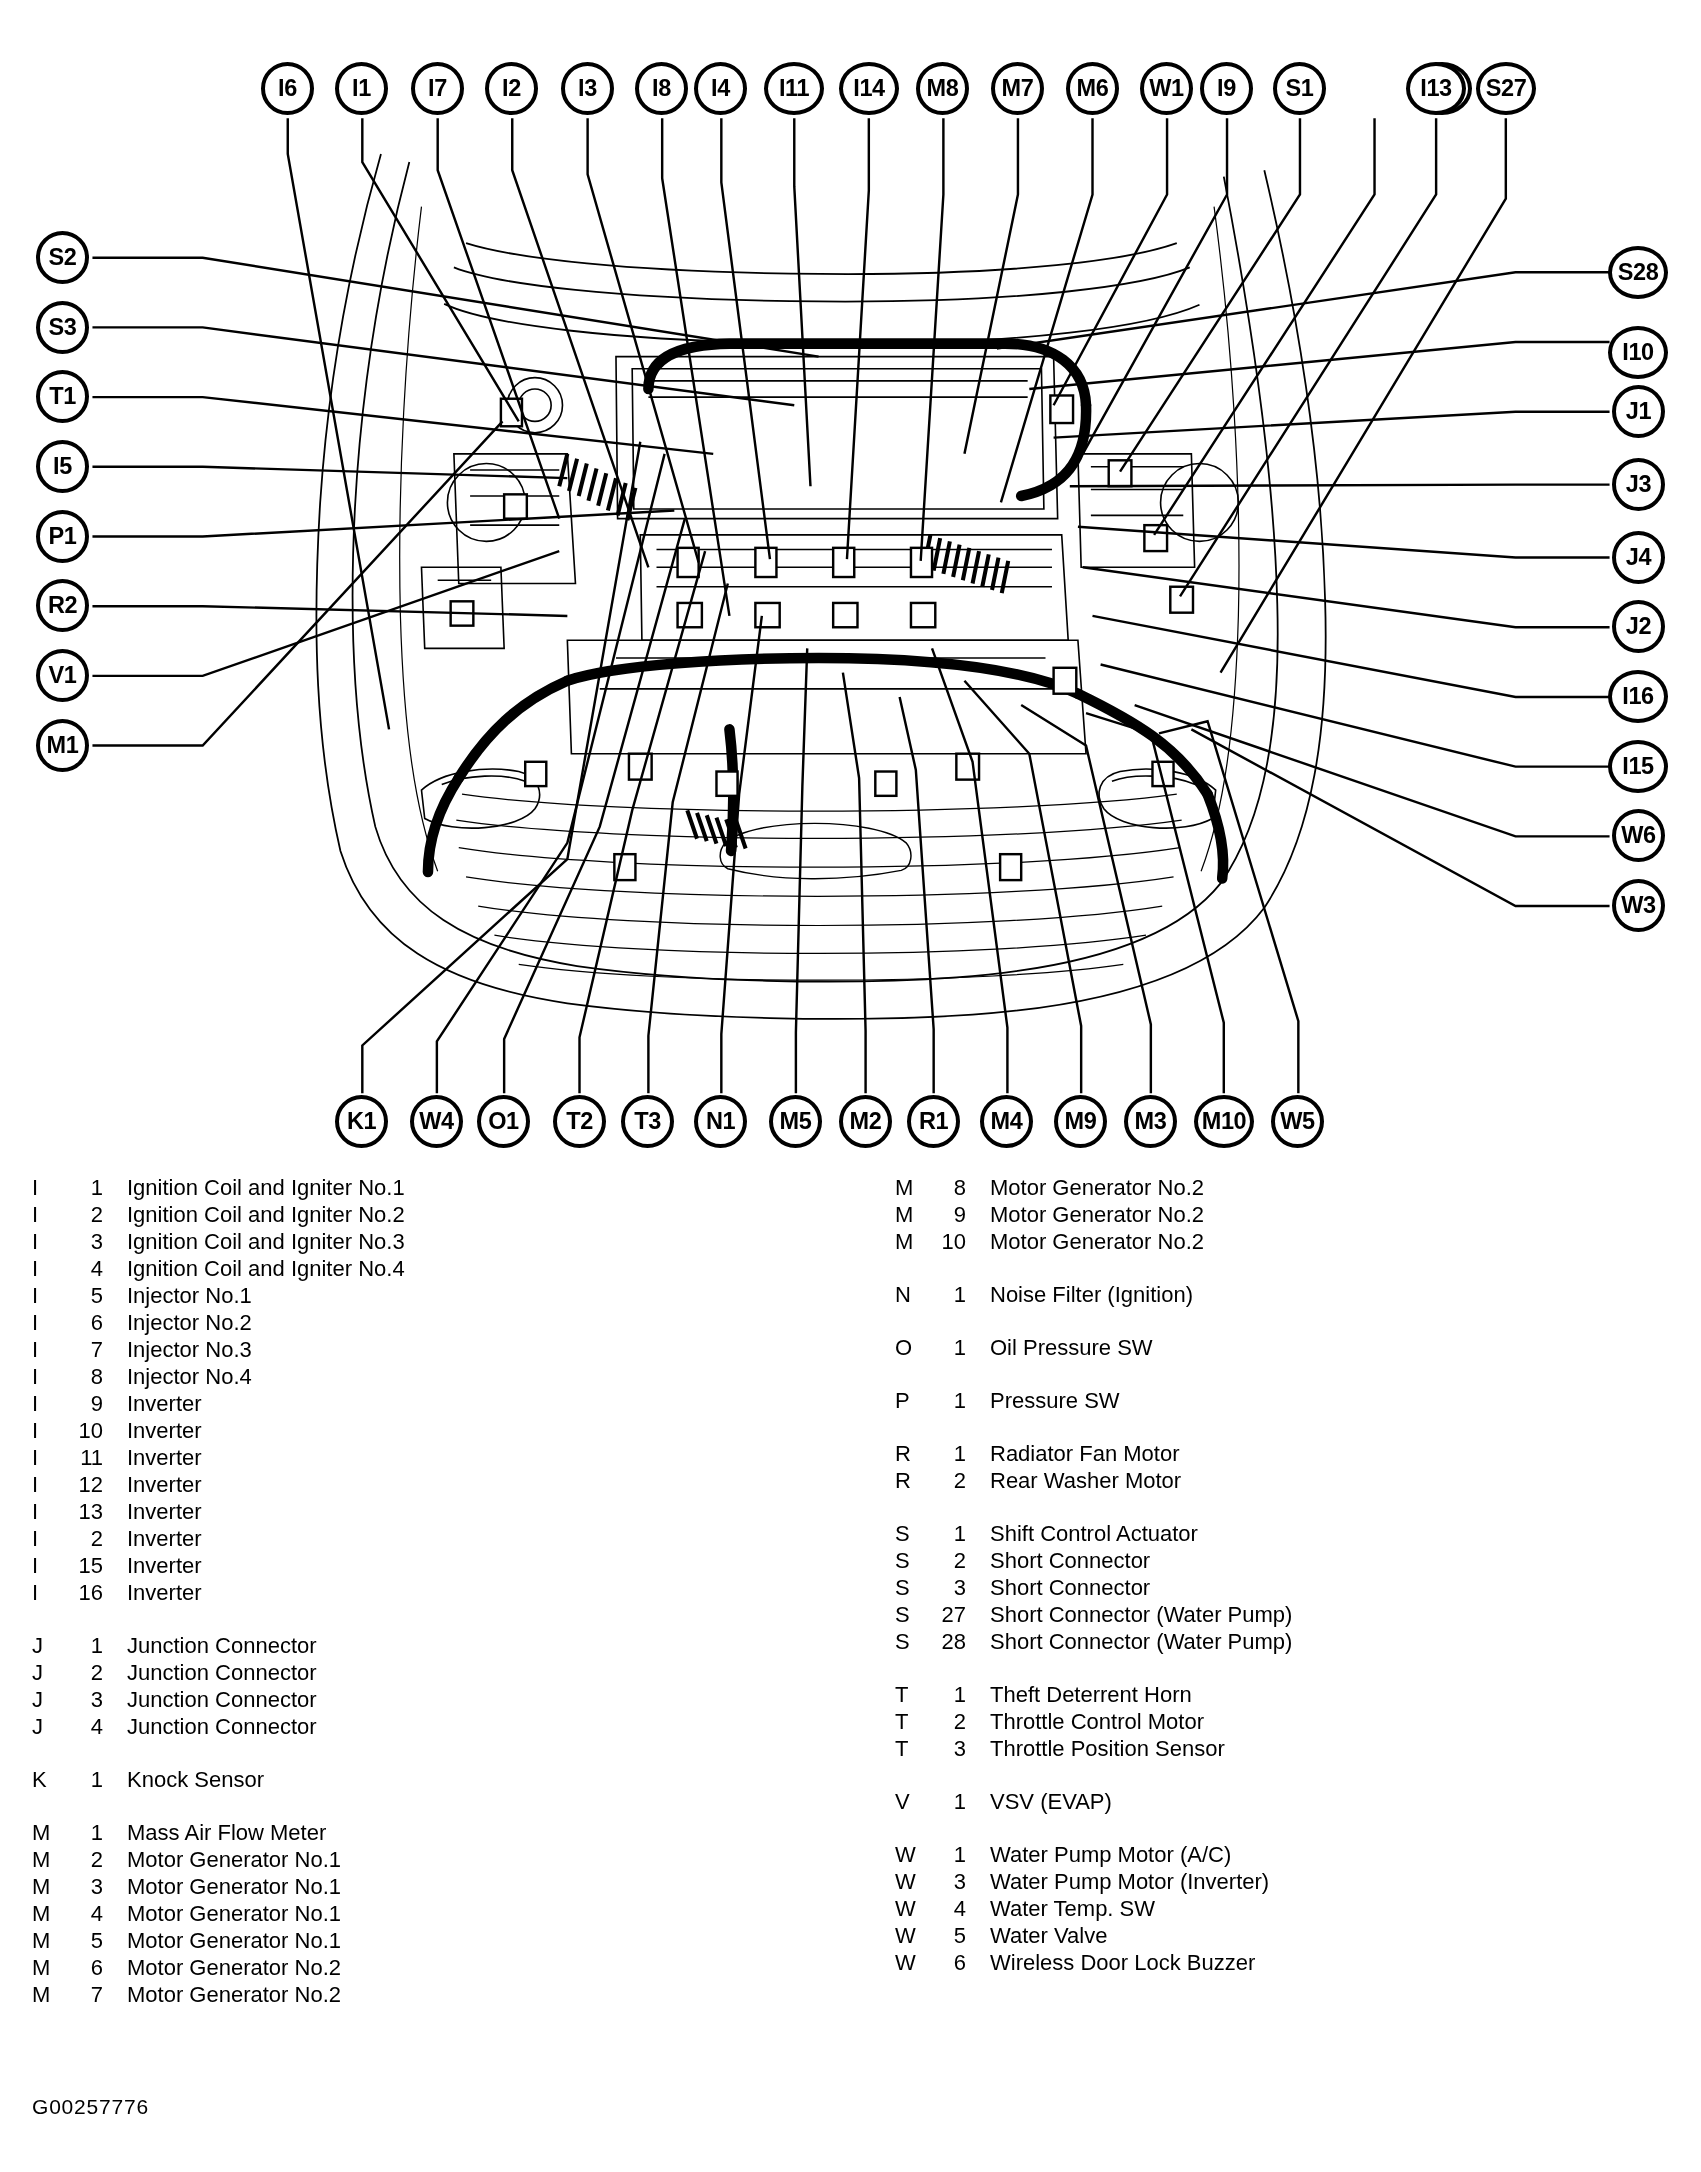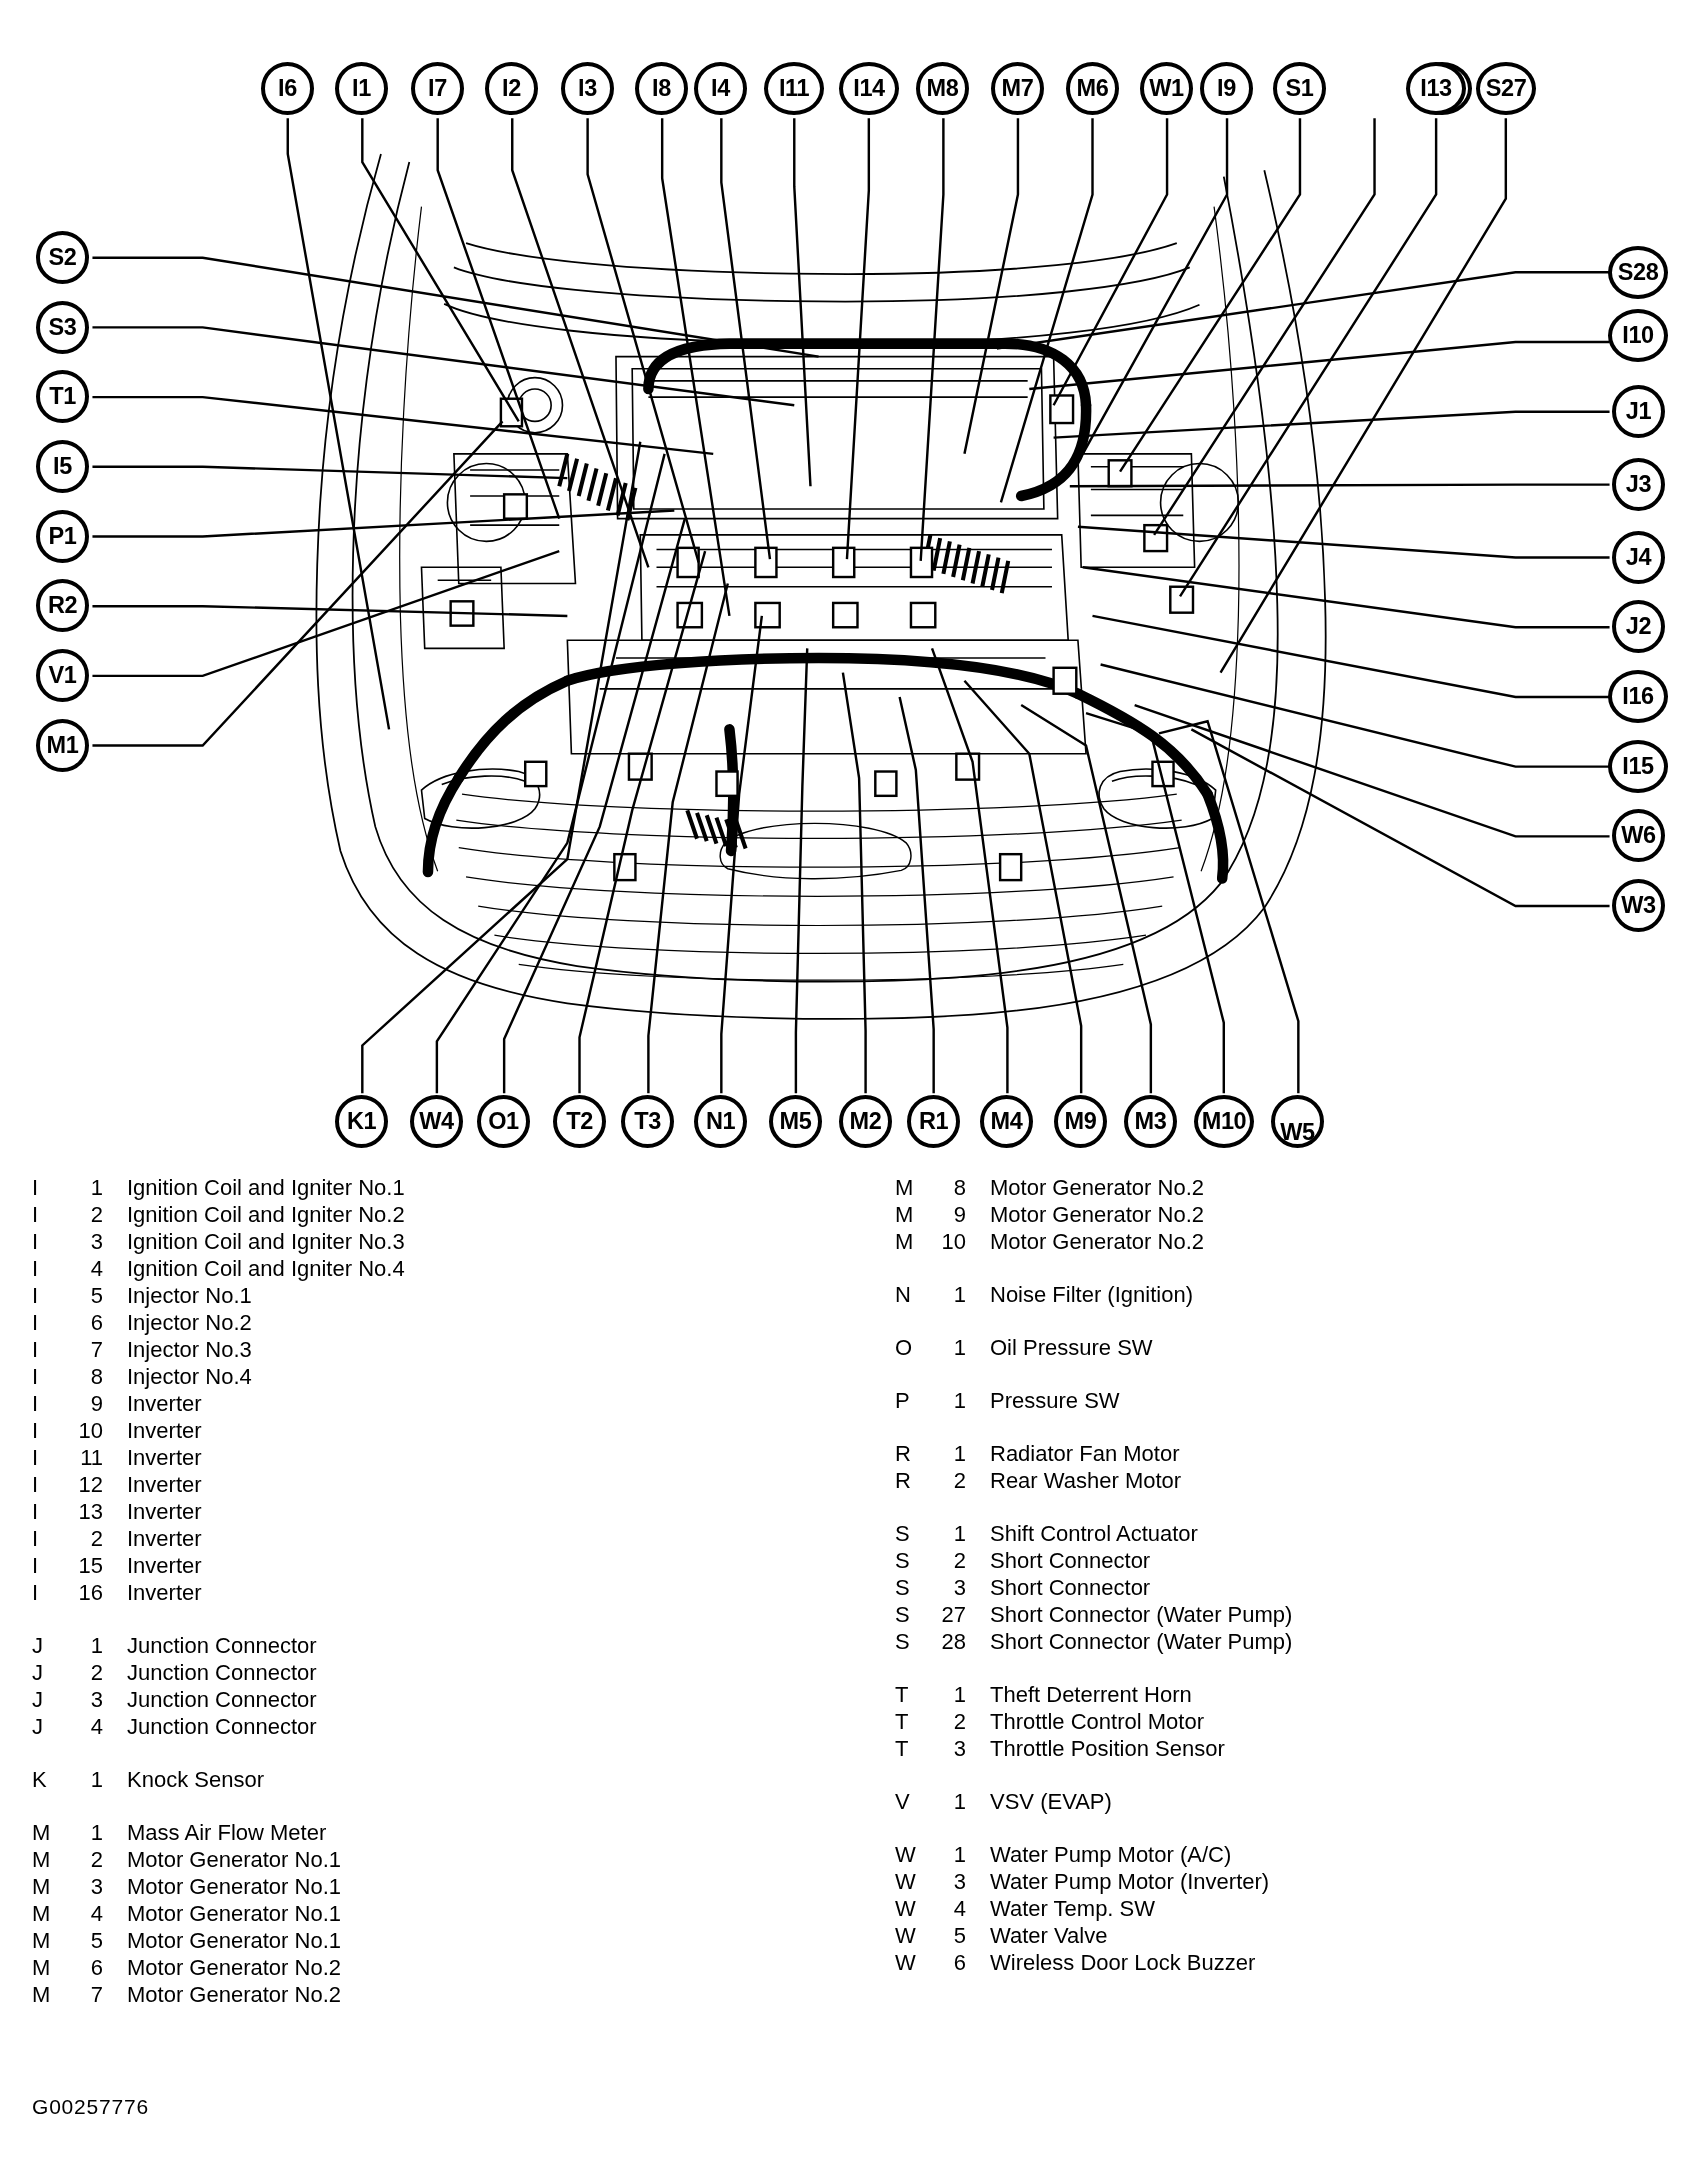--- a/index.html
+++ b/index.html
@@ -332,21 +332,21 @@
       </div>
       <div class="bubble w3" style="left: 36px; top: 649px;">
         <span>V1</span>
       </div>
       <div class="bubble w3" style="left: 36px; top: 719px;">
         <span>M1</span>
       </div>
       <div class="bubble w4" style="left: 1608px; top: 246px;">
         <span>S28</span>
       </div>
-      <div class="bubble w4" style="left: 1608px; top: 309px;">
+      <div class="bubble w4" style="left: 1608px; top: 326px;">
         <span>I10</span>
       </div>
       <div class="bubble w3" style="left: 1612px; top: 385px;">
         <span>J1</span>
       </div>
       <div class="bubble w3" style="left: 1612px; top: 458px;">
         <span>J3</span>
       </div>
       <div class="bubble w3" style="left: 1612px; top: 531px;">
         <span>J4</span>
@@ -398,21 +398,21 @@
       </div>
       <div class="bubble w3" style="left: 1054px; top: 1095px;">
         <span>M9</span>
       </div>
       <div class="bubble w3" style="left: 1124px; top: 1095px;">
         <span>M3</span>
       </div>
       <div class="bubble w4" style="left: 1194px; top: 1095px;">
         <span>M10</span>
       </div>
-      <div class="bubble w3" style="left: 1271px; top: 1095px; align-items: flex-end;">
+      <div class="bubble w3" style="left: 1271px; top: 1095px;">
         <span>W5</span>
       </div>
     </div>
 
   <div id="legend">
     <div class="legend-col" id="col-left">
         <div class="leg-row">
           <span class="leg-letter">I</span>
           <span class="leg-num">1</span>
           <span class="leg-desc">Ignition Coil and Igniter No.1</span>

